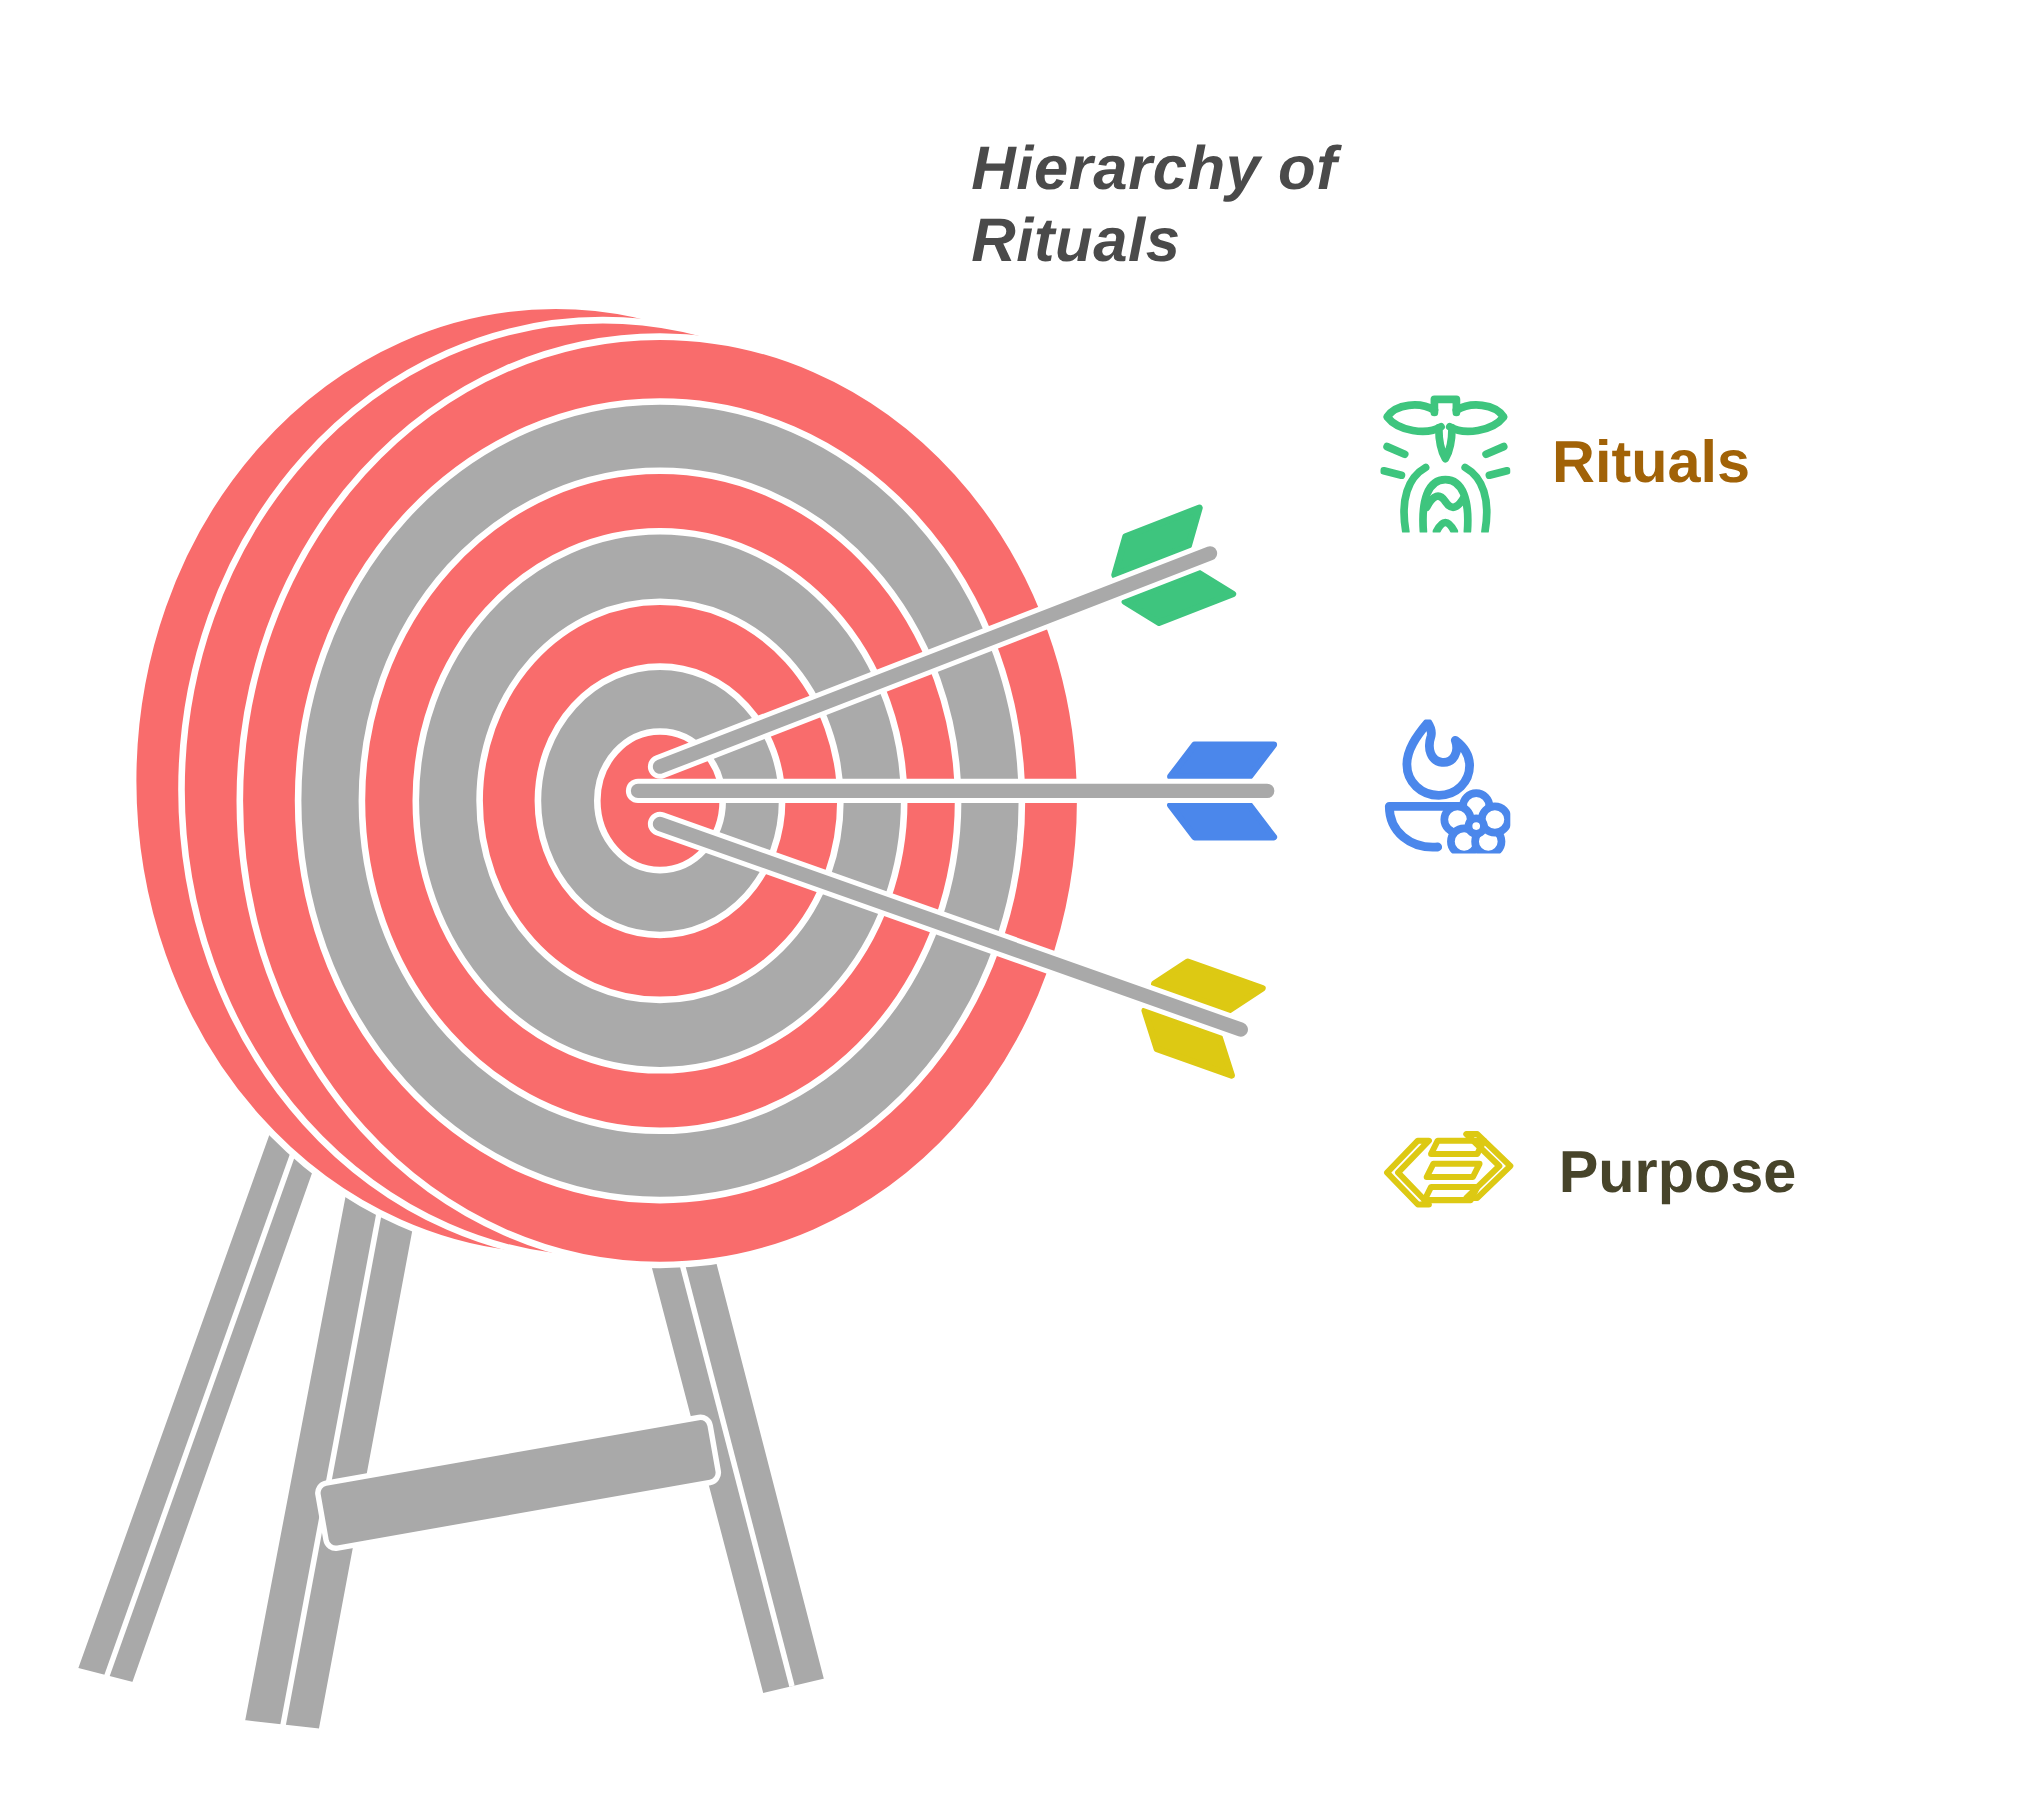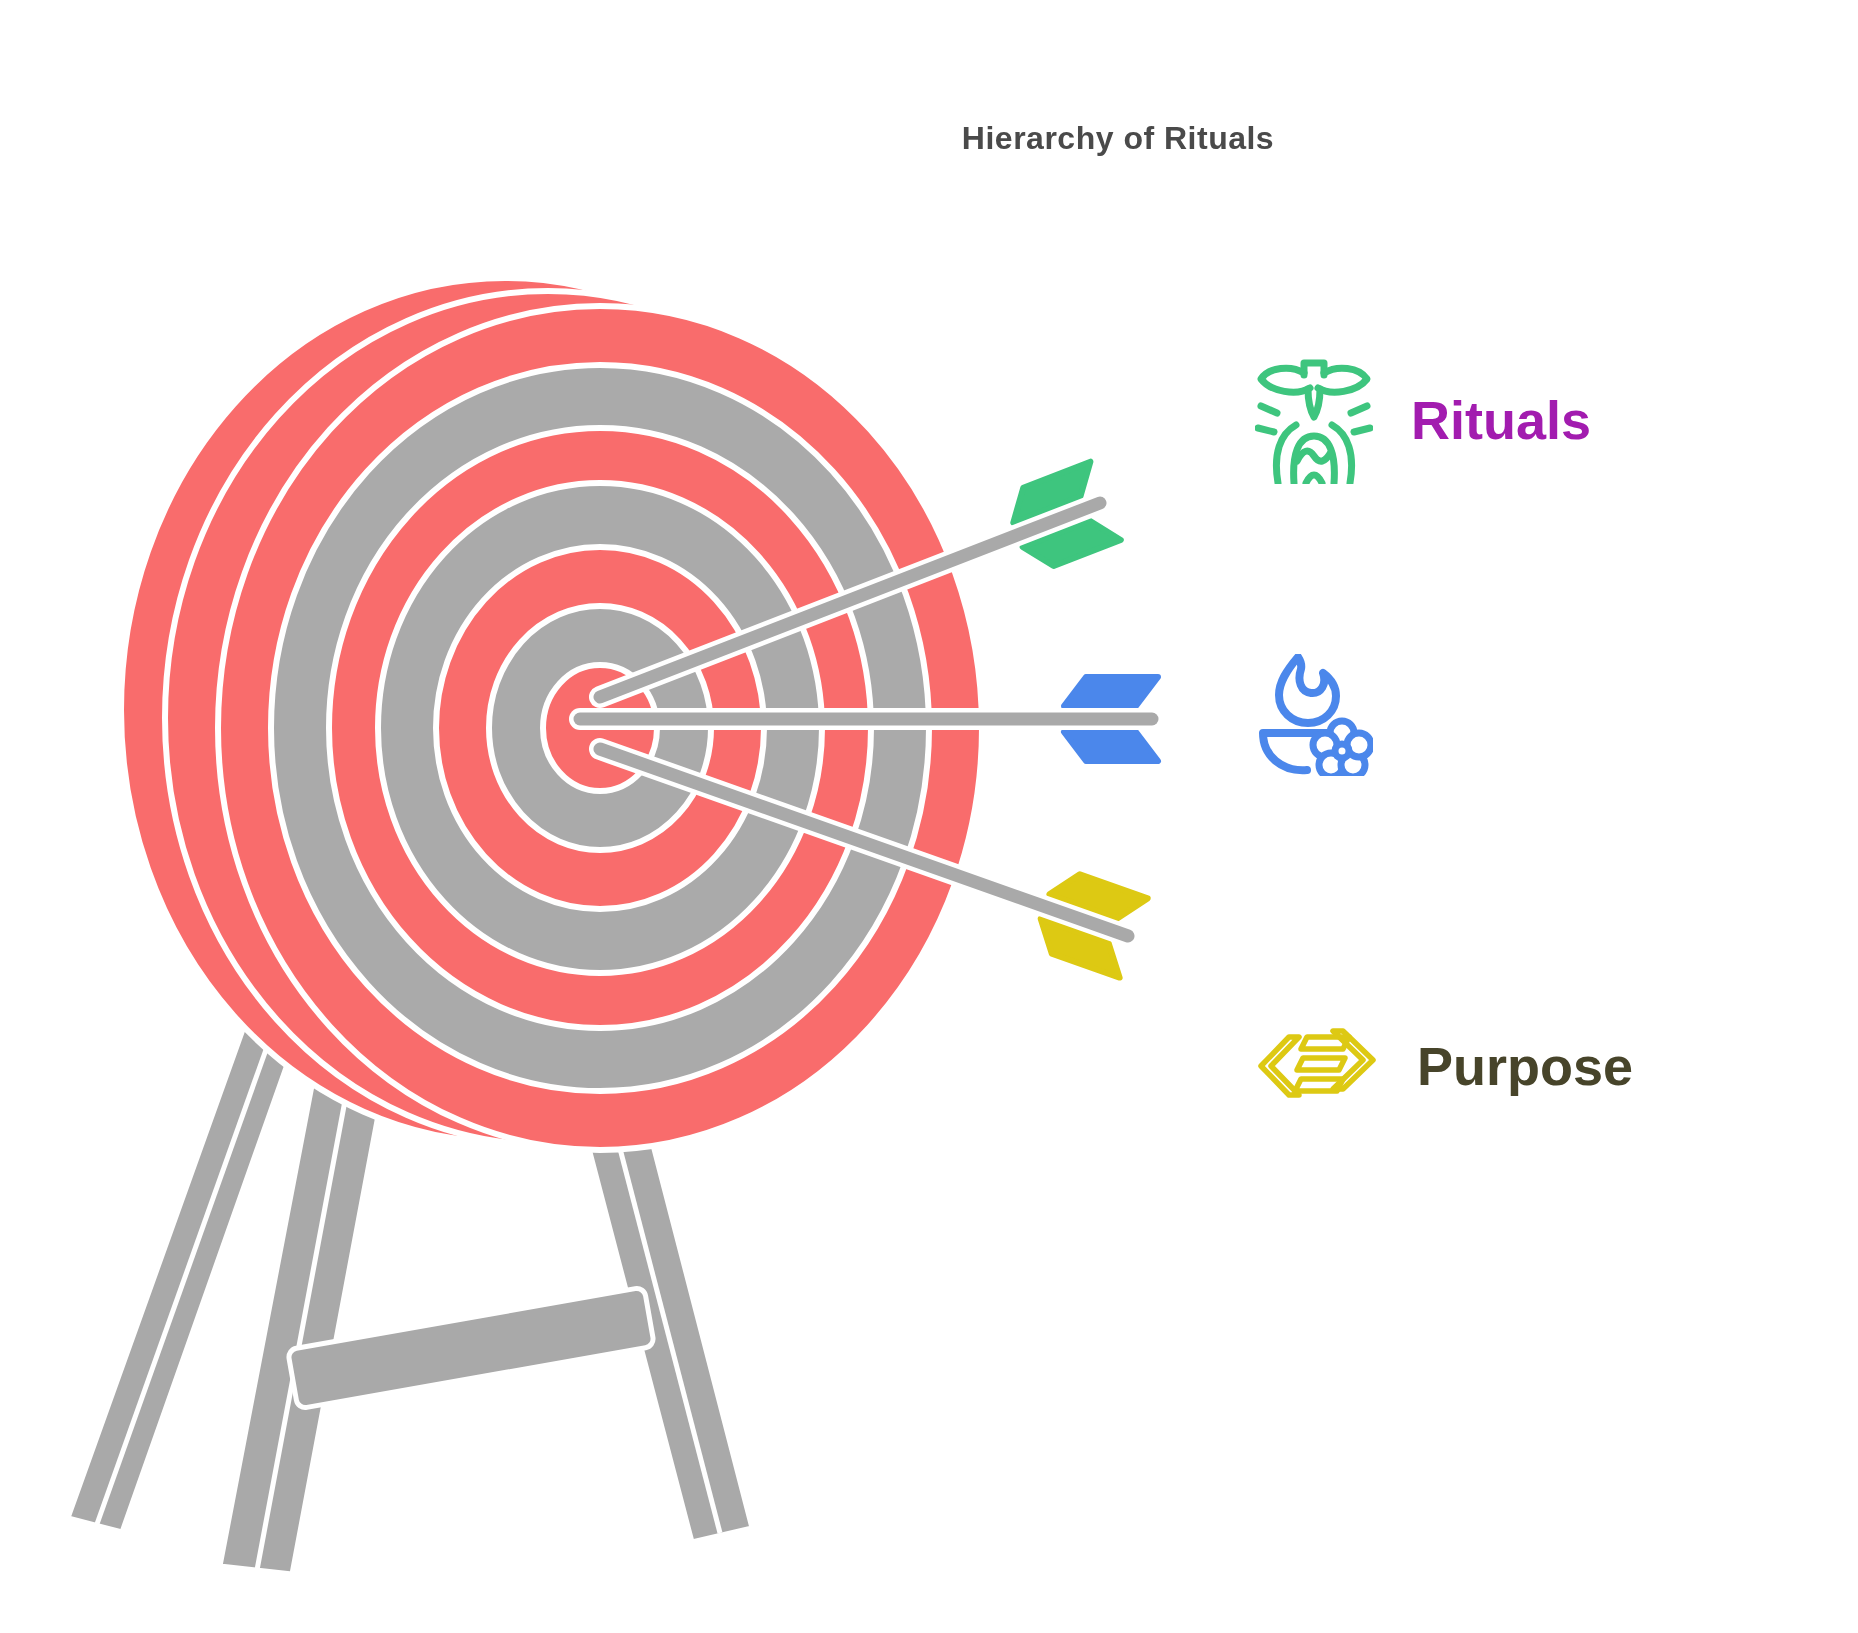--- a/index.html
+++ b/index.html
@@ -2,35 +2,36 @@
 <html><head>
 <meta charset="utf-8">
 <style>
   html,body{margin:0;padding:0;}
   body{
     width:1858px;height:1633px;position:relative;background:#ffffff;
     font-family:"Liberation Sans", sans-serif;overflow:hidden;
   }
   .title{
     position:absolute;left:883px;top:120px;width:470px;
-    font-size:32px;font-weight:bold;color:#4a4a4a;text-align:center;
+    font-size:56px;font-weight:bold;color:#4a4a4a;
     letter-spacing:0.5px;
+    font-style:italic;
   }
   #scene{position:absolute;left:0;top:0;}
   .legend-row{
     position:absolute;left:1255px;display:flex;align-items:center;
   }
   .legend-row .icon{flex:0 0 auto;}
   .legend-label{
     font-weight:bold;font-size:54px;margin-left:38px;white-space:nowrap;
   }
   .row-rituals{top:356px;}
   .row-types{top:654px;}
   .row-purpose{top:1025px;}
-  .row-rituals .legend-label{color:#a21caf;}
+  .row-rituals .legend-label{color:#a16207;}
   .row-types .legend-label{color:#3c4454;}
   .row-purpose .legend-label{color:#47442a;}
 </style>
 </head>
 <body>
 
 <svg id="scene" width="1858" height="1633" viewBox="0 0 1858 1633" aria-hidden="true">
 
   <g>
     <polygon points="250,1010 302,1022 122,1532 68,1518" fill="#A9A9A9" stroke="#ffffff" stroke-width="5"></polygon>

